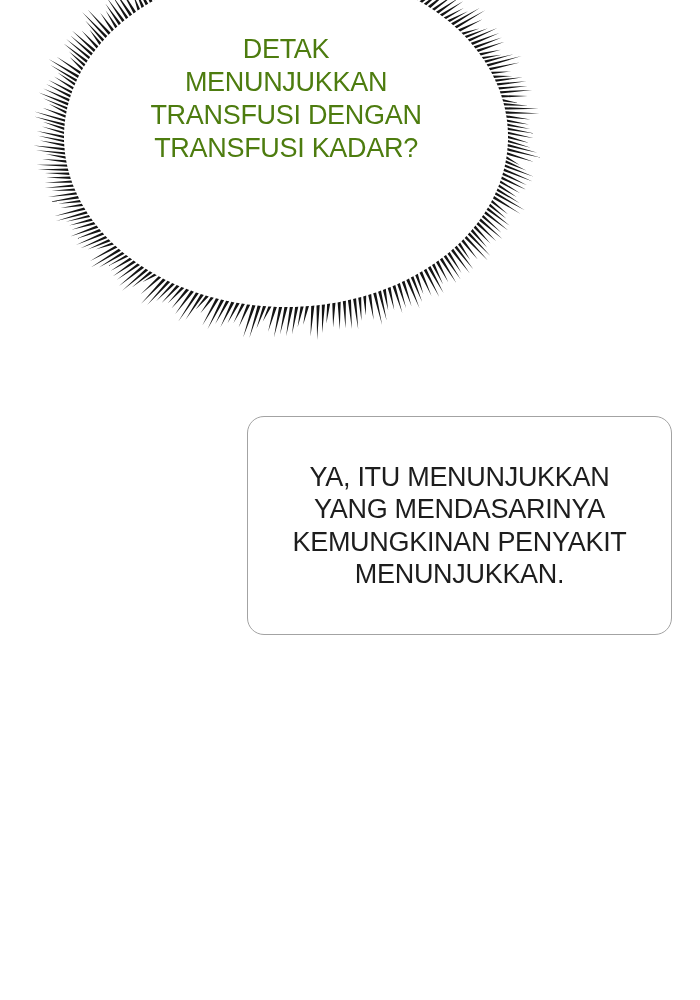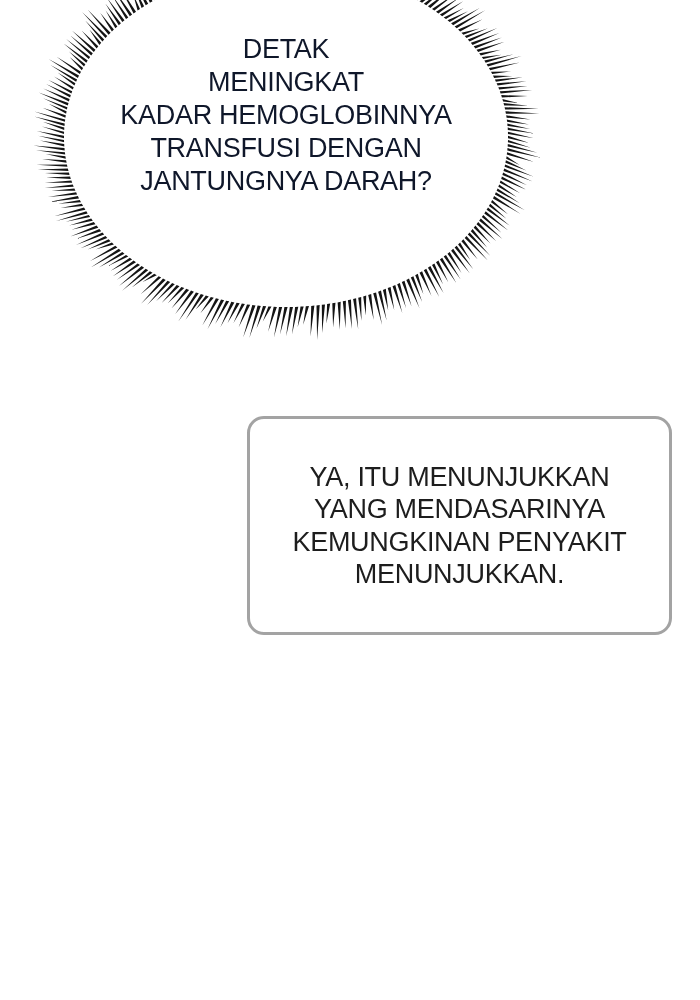--- a/index.html
+++ b/index.html
@@ -23,29 +23,29 @@
     display: block;
   }
   .burst-text {
     position: absolute;
     left: 66px; top: 33px;
     width: 440px;
     text-align: center;
     font-size: 27px;
     line-height: 33px;
     letter-spacing: -0.3px;
-    color: #0f172a;
+    color: #4d7c0f;
     font-weight: 400;
   }
   .rect-bubble {
     position: absolute;
     left: 247px; top: 416px;
     width: 425px; height: 219px;
     background: #ffffff;
-    border: 3px solid #a3a3a3;
+    border: 1px solid #a3a3a3;
     border-radius: 17px;
     box-sizing: border-box;
     display: flex;
     align-items: center;
     justify-content: center;
   }
   .rect-text {
     text-align: center;
     font-size: 27px;
     line-height: 32.5px;
@@ -59,24 +59,23 @@
 <body>
 
 <div class="panel">
 
   <svg class="burst-svg" viewBox="0 0 700 345" xmlns="http://www.w3.org/2000/svg">
     <path id="burst-path" d="M508.0 135.8L529.3 143.0L508.0 138.2ZM508.0 139.9L530.8 147.7L507.9 142.3ZM507.8 144.0L537.5 152.7L507.7 146.4ZM507.5 148.1L541.0 157.8L507.3 150.5ZM507.1 152.2L534.2 162.1L506.8 154.6ZM506.6 156.3L519.6 165.1L506.2 158.7ZM505.9 160.3L526.3 170.6L505.4 162.8ZM505.1 164.4L533.8 176.7L504.6 166.8ZM504.2 168.5L532.7 181.4L503.5 170.9ZM503.1 172.5L527.0 185.2L502.4 174.9ZM501.9 176.5L526.7 190.1L501.2 178.9ZM500.6 180.5L520.1 193.3L499.8 182.8ZM499.2 184.4L516.9 197.3L498.3 186.8ZM497.6 188.4L519.7 203.2L496.6 190.7ZM495.9 192.3L524.9 210.2L494.9 194.6ZM494.1 196.1L520.6 213.9L493.0 198.4ZM492.2 200.0L507.9 214.2L491.0 202.2ZM490.2 203.8L506.4 218.8L488.9 206.0ZM488.0 207.5L509.8 225.7L486.6 209.8ZM485.7 211.2L508.2 230.5L484.3 213.4ZM483.3 214.9L501.4 232.7L481.8 217.1ZM480.8 218.5L502.4 238.9L479.2 220.7ZM478.2 222.1L496.3 241.3L476.5 224.2ZM475.4 225.6L490.6 243.7L473.7 227.7ZM472.6 229.1L487.1 247.4L470.8 231.2ZM469.6 232.6L490.2 255.7L467.8 234.6ZM466.5 235.9L487.8 260.4L464.7 237.9ZM463.4 239.2L477.7 259.5L461.4 241.2ZM460.1 242.5L470.2 260.1L458.1 244.4ZM456.7 245.7L473.3 269.3L454.6 247.6ZM453.2 248.8L469.7 273.3L451.1 250.7ZM449.7 251.9L461.5 273.0L447.5 253.7ZM446.0 254.9L460.7 279.6L443.7 256.6ZM442.2 257.8L456.3 282.9L439.9 259.5ZM438.4 260.6L448.3 282.3L436.0 262.3ZM434.4 263.4L443.1 284.5L432.0 265.1ZM430.4 266.1L443.6 293.3L427.9 267.7ZM426.3 268.8L439.3 296.9L423.8 270.3ZM422.1 271.3L431.5 295.9L419.5 272.8ZM417.8 273.8L423.4 294.2L415.2 275.3ZM413.4 276.2L422.2 302.1L410.8 277.6ZM409.0 278.5L419.4 308.1L406.3 279.9ZM404.5 280.8L411.6 306.4L401.8 282.1ZM399.9 282.9L406.1 308.2L397.2 284.2ZM395.3 285.0L402.3 313.1L392.5 286.2ZM390.6 287.0L394.3 310.3L387.7 288.1ZM385.8 288.8L388.2 310.6L382.9 289.9ZM381.0 290.6L386.7 320.7L378.1 291.7ZM376.1 292.4L382.1 324.9L373.2 293.3ZM371.2 294.0L373.7 320.1L368.2 294.9ZM366.2 295.5L365.8 315.6L363.2 296.4ZM361.2 296.9L361.5 320.7L358.2 297.8ZM356.1 298.3L358.2 329.2L353.1 299.1ZM351.0 299.5L351.9 329.1L347.9 300.2ZM345.9 300.7L345.6 328.4L342.8 301.3ZM340.7 301.8L339.8 329.7L337.6 302.4ZM335.5 302.7L333.1 327.4L332.3 303.3ZM330.2 303.6L326.4 323.6L327.1 304.1ZM325.0 304.4L322.1 332.9L321.8 304.8ZM319.7 305.0L317.1 339.9L316.5 305.4ZM314.4 305.6L310.5 336.5L311.2 305.9ZM309.0 306.1L303.2 324.7L305.8 306.3ZM303.7 306.5L297.6 327.2L300.5 306.6ZM298.3 306.7L292.0 334.2L295.1 306.9ZM293.0 306.9L286.1 336.3L289.8 307.0ZM287.6 307.0L280.0 334.4L284.4 307.0ZM282.2 307.0L273.9 337.5L279.0 306.9ZM276.9 306.9L268.1 331.7L273.7 306.7ZM271.5 306.6L262.8 321.4L268.3 306.5ZM266.2 306.3L256.4 328.7L263.0 306.1ZM260.8 305.9L249.3 338.1L257.6 305.6ZM255.5 305.4L243.1 337.5L252.3 305.0ZM250.2 304.8L238.7 327.3L247.0 304.4ZM244.9 304.1L233.5 323.1L241.8 303.6ZM239.7 303.3L227.5 323.3L236.5 302.7ZM234.4 302.4L220.5 327.1L231.3 301.8ZM229.2 301.3L215.2 324.1L226.1 300.7ZM224.1 300.2L207.5 329.3L221.0 299.5ZM218.9 299.1L202.3 325.6L215.9 298.3ZM213.8 297.8L200.4 313.3L210.8 296.9ZM208.8 296.4L195.7 309.5L205.8 295.5ZM203.8 294.9L185.5 319.7L200.8 294.0ZM198.8 293.3L178.3 321.6L195.9 292.4ZM193.9 291.7L175.1 314.3L191.0 290.6ZM189.1 289.9L171.4 308.6L186.2 288.8ZM184.3 288.1L167.6 303.6L181.4 287.0ZM179.5 286.2L161.6 303.0L176.7 285.0ZM174.8 284.2L156.3 300.9L172.1 282.9ZM170.2 282.1L147.2 305.0L167.5 280.8ZM165.7 279.9L141.1 303.8L163.0 278.5ZM161.2 277.6L140.7 294.2L158.6 276.2ZM156.8 275.3L142.6 282.1L154.2 273.8ZM152.5 272.8L131.8 287.6L149.9 271.3ZM148.2 270.3L122.4 290.6L145.7 268.8ZM144.1 267.7L119.0 285.9L141.6 266.1ZM140.0 265.1L117.0 279.8L137.6 263.4ZM136.0 262.3L112.9 276.3L133.6 260.6ZM132.1 259.5L110.4 271.1L129.8 257.8ZM128.3 256.6L108.2 265.9L126.0 254.9ZM124.5 253.7L98.9 267.4L122.3 251.9ZM120.9 250.7L90.7 267.5L118.8 248.8ZM117.4 247.6L90.1 260.9L115.3 245.7ZM113.9 244.4L96.1 249.2L111.9 242.5ZM110.6 241.2L87.6 249.5L108.6 239.2ZM107.3 237.9L80.1 248.6L105.5 235.9ZM104.2 234.6L76.0 245.1L102.4 232.6ZM101.2 231.2L75.9 239.0L99.4 229.1ZM98.3 227.7L70.3 236.5L96.6 225.6ZM95.5 224.2L71.5 229.8L93.8 222.1ZM92.8 220.7L69.1 225.5L91.2 218.5ZM90.2 217.1L65.8 221.7L88.7 214.9ZM87.7 213.4L56.2 220.9L86.3 211.2ZM85.4 209.8L54.2 216.2L84.0 207.5ZM83.1 206.0L60.6 207.9L81.8 203.8ZM81.0 202.2L58.2 203.7L79.8 200.0ZM79.0 198.4L48.9 202.1L77.9 196.1ZM77.1 194.6L48.0 197.1L76.1 192.3ZM75.4 190.7L51.5 190.8L74.4 188.4ZM73.7 186.8L44.7 187.9L72.8 184.4ZM72.2 182.8L44.8 182.8L71.4 180.5ZM70.8 178.9L46.1 177.5L70.1 176.5ZM69.6 174.9L44.9 172.9L68.9 172.5ZM68.5 170.9L37.8 169.5L67.8 168.5ZM67.4 166.8L36.5 164.8L66.9 164.4ZM66.6 162.8L42.1 159.0L66.1 160.3ZM65.8 158.7L45.8 153.9L65.4 156.3ZM65.2 154.6L36.0 150.2L64.9 152.2ZM64.7 150.5L33.5 145.6L64.5 148.1ZM64.3 146.4L39.9 140.4L64.2 144.0ZM64.1 142.3L38.0 135.7L64.0 139.9ZM64.0 138.2L36.8 131.0L64.0 135.8ZM64.0 134.1L41.9 126.4L64.1 131.7ZM64.2 130.0L42.8 121.7L64.3 127.6ZM64.5 125.9L34.2 116.5L64.7 123.5ZM64.9 121.8L34.3 111.6L65.2 119.4ZM65.4 117.7L42.5 107.7L65.8 115.3ZM66.1 113.7L48.7 103.8L66.6 111.2ZM66.9 109.6L43.1 98.2L67.4 107.2ZM67.8 105.5L38.6 92.4L68.5 103.1ZM68.9 101.5L43.3 88.4L69.6 99.1ZM70.1 97.5L46.1 84.1L70.8 95.1ZM71.4 93.5L48.1 79.7L72.2 91.2ZM72.8 89.6L54.0 76.4L73.7 87.2ZM74.4 85.6L57.6 72.6L75.4 83.3ZM76.1 81.7L50.4 65.0L77.1 79.4ZM77.9 77.9L48.6 59.0L79.0 75.6ZM79.8 74.0L56.6 56.7L81.0 71.8ZM81.8 70.2L69.6 57.0L83.1 68.0ZM84.0 66.5L69.0 51.5L85.4 64.2ZM86.3 62.8L63.6 43.4L87.7 60.6ZM88.7 59.1L66.2 39.0L90.2 56.9ZM91.2 55.5L70.3 35.5L92.8 53.3ZM93.8 51.9L72.2 30.7L95.5 49.8ZM96.6 48.4L81.6 30.4L98.3 46.3ZM99.4 44.9L89.4 29.5L101.2 42.8ZM102.4 41.4L85.2 20.6L104.2 39.4ZM105.5 38.1L82.1 12.0L107.3 36.1ZM108.6 34.8L87.6 9.4L110.6 32.8ZM111.9 31.5L100.2 12.7L113.9 29.6ZM115.3 28.3L105.7 10.5L117.4 26.4ZM118.8 25.2L105.3 3.4L120.9 23.3ZM122.3 22.1L106.8 -2.4L124.5 20.3ZM126.0 19.1L111.9 -5.0L128.3 17.4ZM129.8 16.2L112.7 -11.9L132.1 14.5ZM133.6 13.4L120.1 -12.1L136.0 11.7ZM137.6 10.6L133.1 -5.8L140.0 8.9ZM141.6 7.9L134.3 -12.3L144.1 6.3ZM145.7 5.2L131.8 -24.1L148.2 3.7ZM149.9 2.7L135.4 -28.6L152.5 1.2ZM154.2 0.2L145.0 -25.2L156.8 -1.3ZM158.6 -2.2L151.7 -25.4L161.2 -3.6ZM163.0 -4.5L157.8 -26.1L165.7 -5.9ZM167.5 -6.8L160.8 -31.8L170.2 -8.1ZM172.1 -8.9L166.4 -33.3L174.8 -10.2ZM176.7 -11.0L167.7 -42.7L179.5 -12.2ZM181.4 -13.0L173.3 -44.6L184.3 -14.1ZM186.2 -14.8L183.2 -37.8L189.1 -15.9ZM191.0 -16.6L191.1 -34.2L193.9 -17.7ZM195.9 -18.4L192.1 -46.0L198.8 -19.3ZM200.8 -20.0L195.5 -53.0L203.8 -20.9ZM205.8 -21.5L202.7 -50.9L208.8 -22.4ZM210.8 -22.9L209.5 -49.5L213.8 -23.8ZM215.9 -24.3L215.8 -49.2L218.9 -25.1ZM221.0 -25.5L221.5 -50.4L224.1 -26.2ZM226.1 -26.7L227.8 -49.5L229.2 -27.3ZM231.3 -27.8L231.6 -58.3L234.4 -28.4ZM236.5 -28.7L236.8 -62.8L239.7 -29.3ZM241.8 -29.6L244.1 -57.4L244.9 -30.1ZM247.0 -30.4L252.1 -46.0L250.2 -30.8ZM252.3 -31.0L256.3 -56.7L255.5 -31.4ZM257.6 -31.6L261.7 -61.7L260.8 -31.9ZM263.0 -32.1L267.8 -61.4L266.2 -32.3ZM268.3 -32.5L274.0 -58.5L271.5 -32.6ZM273.7 -32.7L280.0 -60.0L276.9 -32.9ZM279.0 -32.9L286.0 -57.6L282.2 -33.0ZM284.4 -33.0L292.0 -55.7L287.6 -33.0ZM289.8 -33.0L298.0 -57.9L293.0 -32.9ZM295.1 -32.9L304.3 -64.5L298.3 -32.7ZM300.5 -32.6L310.2 -61.4L303.7 -32.5ZM305.8 -32.3L315.2 -49.9L309.0 -32.1ZM311.2 -31.9L321.6 -54.8L314.4 -31.6ZM316.5 -31.4L328.4 -60.1L319.7 -31.0ZM321.8 -30.8L333.8 -56.2L325.0 -30.4ZM327.1 -30.1L339.0 -51.6L330.2 -29.6ZM332.3 -29.3L345.7 -54.7L335.5 -28.7ZM337.6 -28.4L350.8 -50.2L340.7 -27.8ZM342.8 -27.3L356.5 -48.8L345.9 -26.7ZM347.9 -26.2L362.4 -48.3L351.0 -25.5ZM353.1 -25.1L369.5 -51.0L356.1 -24.3ZM358.2 -23.8L375.1 -49.2L361.2 -22.9ZM363.2 -22.4L377.9 -39.8L366.2 -21.5ZM368.2 -20.9L383.1 -37.5L371.2 -20.0ZM373.2 -19.3L392.2 -44.1L376.1 -18.4ZM378.1 -17.7L397.8 -42.2L381.0 -16.6ZM382.9 -15.9L399.6 -32.5L385.8 -14.8ZM387.7 -14.1L406.7 -34.0L390.6 -13.0ZM392.5 -12.2L411.7 -31.3L395.3 -11.0ZM397.2 -10.2L415.7 -26.8L399.9 -8.9ZM401.8 -8.1L421.0 -24.7L404.5 -6.8ZM406.3 -5.9L430.0 -28.3L409.0 -4.5ZM410.8 -3.6L434.1 -24.2L413.4 -2.2ZM415.2 -1.3L434.5 -15.1L417.8 0.2ZM419.5 1.2L436.7 -9.0L422.1 2.7ZM423.8 3.7L447.2 -13.5L426.3 5.2ZM427.9 6.3L454.3 -13.4L430.4 7.9ZM432.0 8.9L455.3 -6.2L434.4 10.6ZM436.0 11.7L459.3 -2.4L438.4 13.4ZM439.9 14.5L463.2 1.2L442.2 16.2ZM443.7 17.4L463.8 8.1L446.0 19.1ZM447.5 20.3L468.0 11.3L449.7 22.1ZM451.1 23.3L479.7 7.9L453.2 25.2ZM454.6 26.4L485.2 10.3L456.7 28.3ZM458.1 29.6L482.7 19.2L460.1 31.5ZM461.4 32.8L479.3 28.4L463.4 34.8ZM464.7 36.1L487.9 28.3L466.5 38.1ZM467.8 39.4L497.4 27.9L469.6 41.4ZM470.8 42.8L499.3 32.9L472.6 44.9ZM473.7 46.3L501.8 37.5L475.4 48.4ZM476.5 49.8L504.5 41.8L478.2 51.9ZM479.2 53.3L500.8 49.7L480.8 55.5ZM481.8 56.9L501.7 54.8L483.3 59.1ZM484.3 60.6L513.4 54.3L485.7 62.8ZM486.6 64.2L521.5 56.1L488.0 66.5ZM488.9 68.0L519.9 62.4L490.2 70.2ZM491.0 71.8L511.2 71.4L492.2 74.0ZM493.0 75.6L512.3 76.0L494.1 77.9ZM494.9 79.4L522.9 77.3L495.9 81.7ZM496.6 83.3L526.5 81.2L497.6 85.6ZM498.3 87.2L527.6 86.0L499.2 89.6ZM499.8 91.2L532.1 89.9L500.6 93.5ZM501.2 95.1L527.6 96.1L501.9 97.5ZM502.4 99.1L518.1 103.1L503.1 101.5ZM503.5 103.1L528.2 105.7L504.2 105.5ZM504.6 107.2L538.7 108.7L505.1 109.6ZM505.4 111.2L539.4 113.6L505.9 113.7ZM506.2 115.3L530.5 119.6L506.6 117.7ZM506.8 119.4L529.0 124.5L507.1 121.8ZM507.3 123.5L530.1 129.1L507.5 125.9ZM507.7 127.6L534.4 133.5L507.8 130.0ZM507.9 131.7L533.9 138.3L508.0 134.1Z" fill="#141414"></path>
   </svg>
 
   <div class="burst-text">
     <span class="line">DETAK</span>
-    <span class="line">MENINGKAT</span>
-    <span class="line">KADAR HEMOGLOBINNYA</span>
+    <span class="line">MENUNJUKKAN</span>
     <span class="line">TRANSFUSI DENGAN</span>
-    <span class="line">JANTUNGNYA DARAH?</span>
+    <span class="line">TRANSFUSI KADAR?</span>
   </div>
 
   <div class="rect-bubble">
     <div class="rect-text">
       <span class="line">YA, ITU MENUNJUKKAN</span>
       <span class="line">YANG MENDASARINYA</span>
       <span class="line">KEMUNGKINAN PENYAKIT</span>
       <span class="line">MENUNJUKKAN.</span>
     </div>
   </div>

